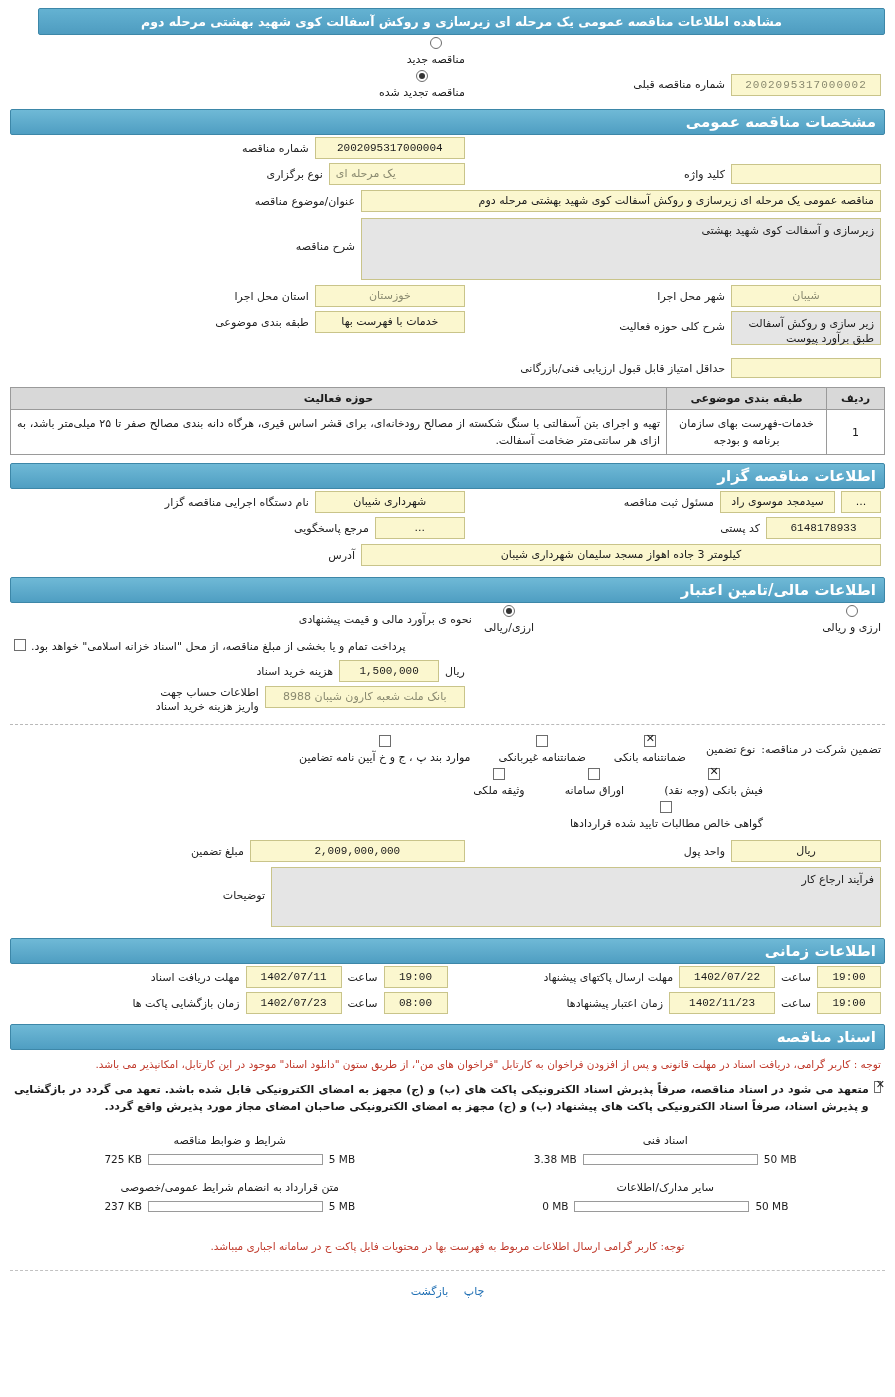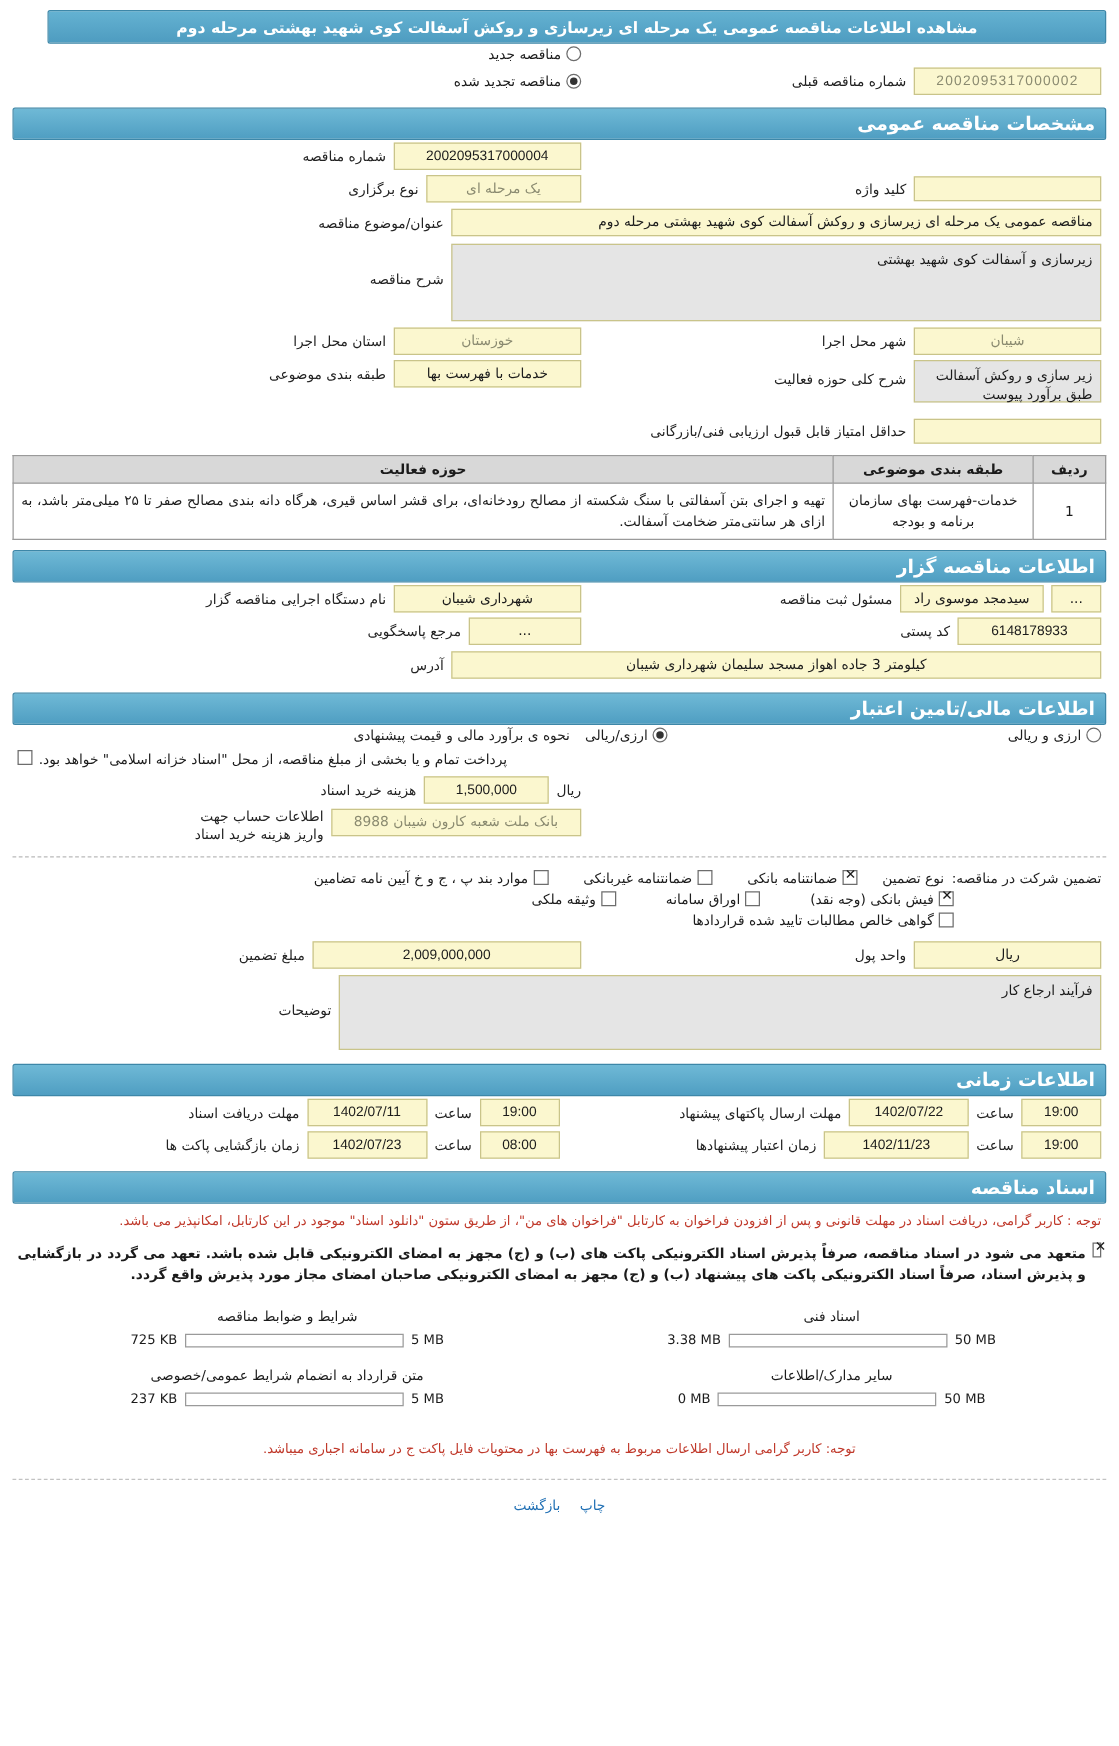--- a/index.html
+++ b/index.html
@@ -63,21 +63,21 @@
     background: #fbf7cf;
     border: 1px solid #c9c48a;
     padding: 3px 6px;
     font-size: 11px;
     color: #1b1b1b;
     min-height: 20px;
     line-height: 14px;
     text-align: right;
     overflow: hidden;
   }
-  .fld.num { direction: ltr; text-align: center; font-family: Liberation Sans, sans-serif; }
+  .fld.num { direction: ltr; text-align: center; font-family: Liberation Mono, monospace; }
   .fld.blur { color: #8a8a70; letter-spacing: 1px; }
   .radio, .chk {
     display: inline-block;
     vertical-align: middle;
   }
   .radio {
     width: 12px; height: 12px;
     border: 1px solid #6d6d6d;
     border-radius: 50%;
     background: #fff;
@@ -100,24 +100,25 @@
   .chk.on::after {
     content: "✕";
     position: absolute;
     left: 1px; top: -3px;
     font-size: 11px;
     line-height: 12px;
     color: #1b1b1b;
   }
   .opt {
     display: inline-flex;
-    align-items: flex-start;
+    align-items: center;
     gap: 4px;
     font-size: 11px;
     white-space: nowrap;
+    flex-direction: column;
   }
   
   .two-col {
     display: flex;
     justify-content: space-between;
     align-items: center;
     padding: 2px 4px;
   }
   .half { display: flex; align-items: center; gap: 6px; }
   
@@ -258,21 +259,21 @@
       <span class="lbl">شماره مناقصه</span>
     </div>
   </div>
 
   <div class="two-col">
     <div class="half" style="width:48%; justify-content:flex-start">
       <span class="fld" style="width:150px"></span>
       <span class="lbl">کلید واژه</span>
     </div>
     <div class="half" style="width:52%; justify-content:flex-start">
-      <span class="fld blur" style="width:124px; text-align:center">یک مرحله ای</span>
+      <span class="fld blur" style="width:136px; text-align:left">یک مرحله ای</span>
       <span class="lbl">نوع برگزاری</span>
     </div>
   </div>
 
   <div class="row" style="justify-content:flex-start">
     <span class="fld" style="width:520px">مناقصه عمومی یک مرحله ای زیرسازی و روکش آسفالت کوی شهید بهشتی مرحله دوم</span>
     <span class="lbl">عنوان/موضوع مناقصه</span>
   </div>
 
   <div class="row" style="align-items:flex-start; justify-content:flex-start">
@@ -471,21 +472,21 @@
       <span class="lbl">ساعت</span>
       <span class="fld num" style="width:96px">1402/07/11</span>
       <span class="lbl">مهلت دریافت اسناد</span>
     </div>
   </div>
 
   <div class="two-col">
     <div class="half" style="width:50%; justify-content:flex-start">
       <span class="fld num" style="width:64px">19:00</span>
       <span class="lbl">ساعت</span>
-      <span class="fld num" style="width:116px">1402/11/23</span>
+      <span class="fld num" style="width:106px">1402/11/23</span>
       <span class="lbl">زمان اعتبار پیشنهادها</span>
     </div>
     <div class="half" style="width:50%; justify-content:flex-start">
       <span class="fld num" style="width:64px">08:00</span>
       <span class="lbl">ساعت</span>
       <span class="fld num" style="width:96px">1402/07/23</span>
       <span class="lbl">زمان بازگشایی پاکت ها</span>
     </div>
   </div>
 

